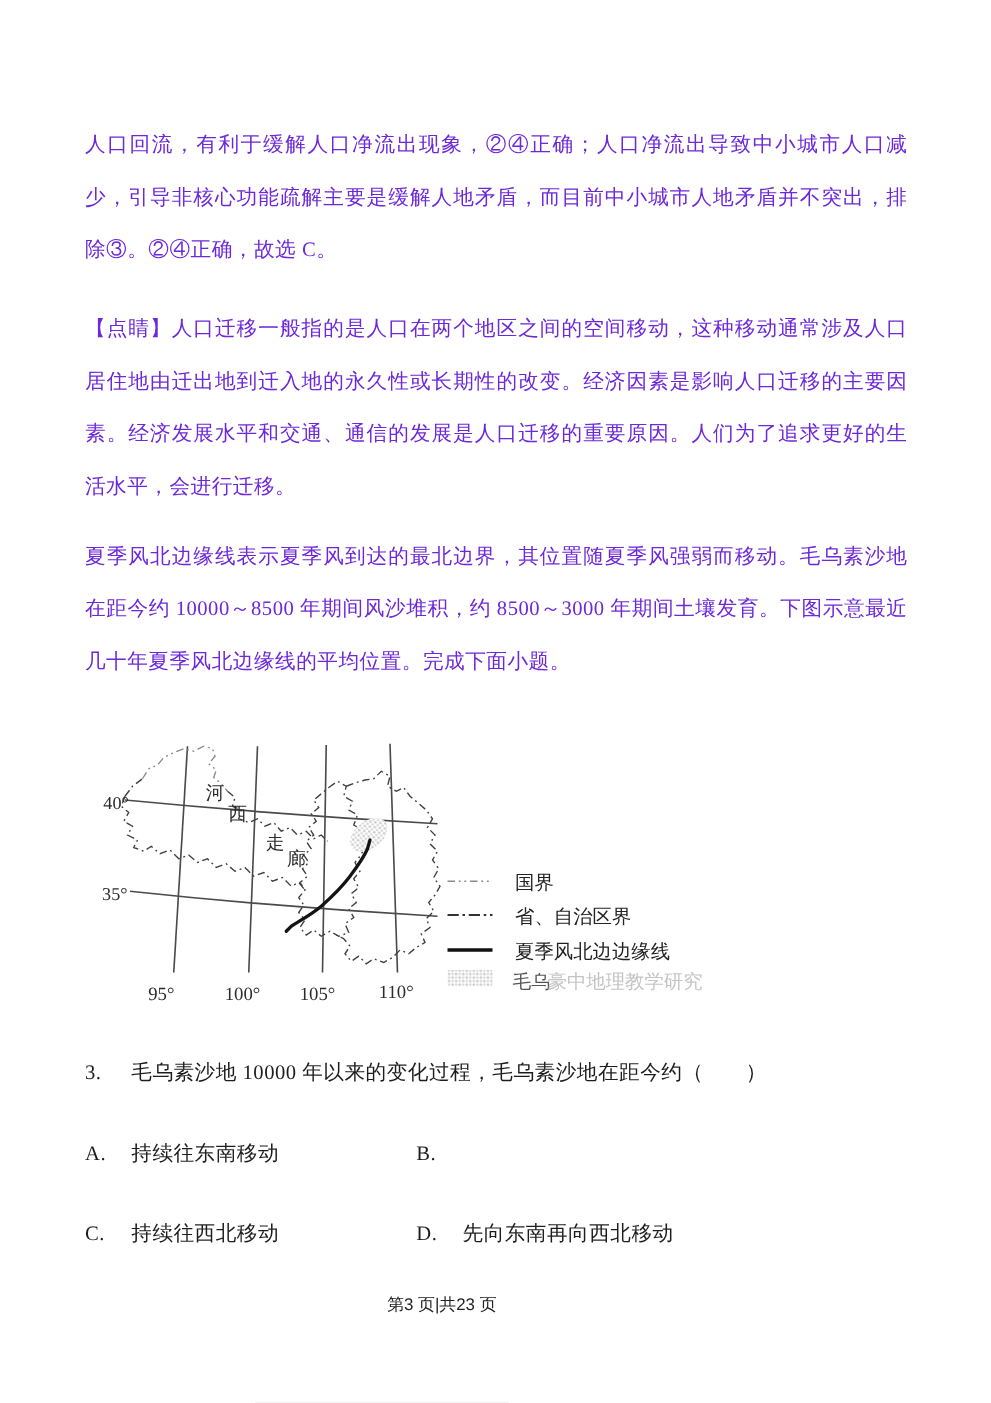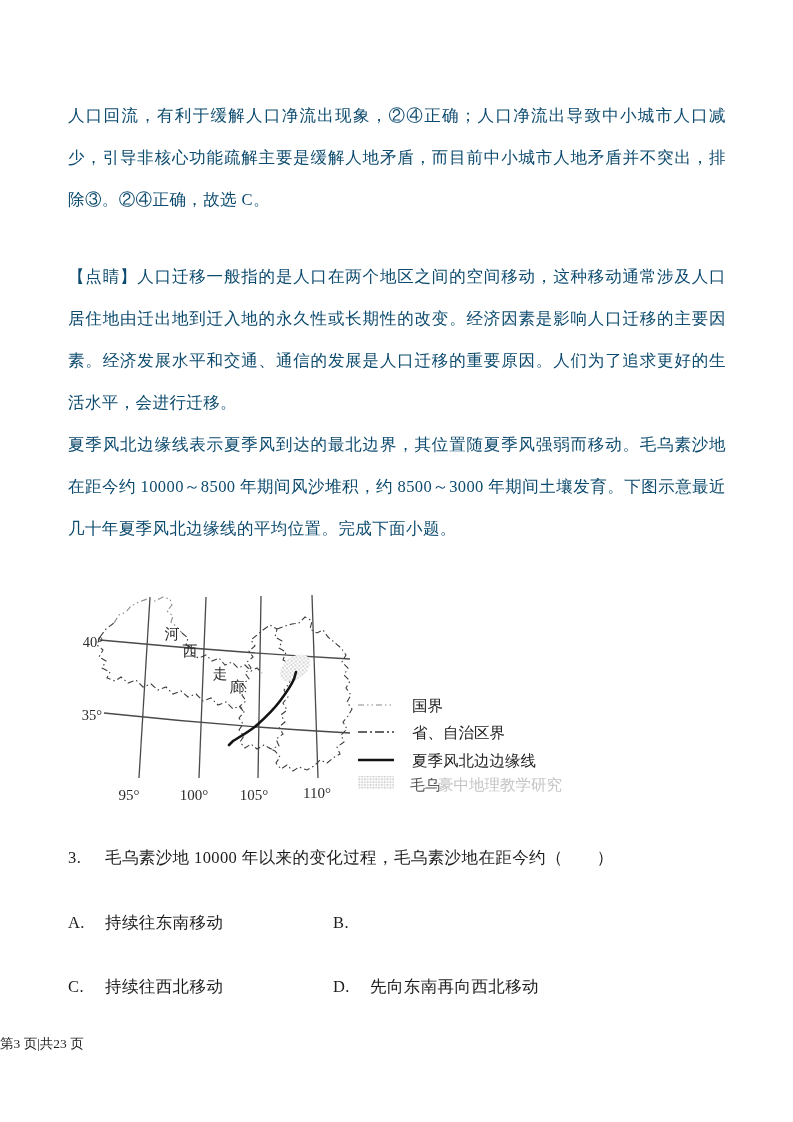--- a/index.html
+++ b/index.html
@@ -14,54 +14,54 @@
   }
   .para{
     position:absolute;
     left:68px;width:658px;
     margin:0;
     font-size:16.5px;
     line-height:42px;
     letter-spacing:0.4px;
     text-align:justify;
     text-justify:inter-ideograph;
-    color:#0c4a6e;
+    color:#6d28d9;
   }
   .map-figure{
     position:absolute;left:0;top:586px;width:793px;height:224px;margin:0;
   }
   .map-figure svg{position:absolute;left:78px;top:2px;}
   .question-line{
     position:absolute;left:68px;top:837px;width:660px;
     font-size:16.5px;line-height:42px;letter-spacing:0.4px;
     display:flex;
   }
   .qnum{display:inline-block;width:37px;flex:0 0 37px;}
   .options-row{
     position:absolute;left:68px;width:680px;
     display:grid;grid-template-columns:265px 1fr;
     font-size:16.5px;line-height:42px;letter-spacing:0.4px;
   }
   .option{display:flex;}
   .olabel{display:inline-block;width:37px;flex:0 0 37px;}
   .footer{
     position:absolute;left:0;top:1034px;width:707px;
-    text-align:left;
+    text-align:center;
     font-size:13.5px;line-height:20px;color:#222;
-    font-family:Liberation Serif, serif;
+    font-family:Liberation Sans, sans-serif;
   }
 </style>
 </head>
 <body>
 
 <div class="page">
 
   <p class="para" style="top:95px">人口回流，有利于缓解人口净流出现象，②④正确；人口净流出导致中小城市人口减少，引导非核心功能疏解主要是缓解人地矛盾，而目前中小城市人地矛盾并不突出，排除③。②④正确，故选 C。</p>
 
-  <p class="para" style="top:256px">【点睛】人口迁移一般指的是人口在两个地区之间的空间移动，这种移动通常涉及人口居住地由迁出地到迁入地的永久性或长期性的改变。经济因素是影响人口迁移的主要因素。经济发展水平和交通、通信的发展是人口迁移的重要原因。人们为了追求更好的生活水平，会进行迁移。</p>
+  <p class="para" style="top:242px">【点睛】人口迁移一般指的是人口在两个地区之间的空间移动，这种移动通常涉及人口居住地由迁出地到迁入地的永久性或长期性的改变。经济因素是影响人口迁移的主要因素。经济发展水平和交通、通信的发展是人口迁移的重要原因。人们为了追求更好的生活水平，会进行迁移。</p>
 
   <p class="para" style="top:424px">夏季风北边缘线表示夏季风到达的最北边界，其位置随夏季风强弱而移动。毛乌素沙地在距今约 10000～8500 年期间风沙堆积，约 8500～3000 年期间土壤发育。下图示意最近几十年夏季风北边缘线的平均位置。完成下面小题。</p>
 
   <figure class="map-figure">
     <svg width="512" height="218" viewBox="78 588 512 218" xmlns="http://www.w3.org/2000/svg">
       <defs>
         <pattern id="stipple" width="4" height="4" patternUnits="userSpaceOnUse" patternTransform="rotate(45)">
           <rect width="4" height="4" fill="#ffffff"></rect>
           <circle cx="1" cy="1" r="1" fill="#c9c9c9"></circle>
           <circle cx="3" cy="3" r="1" fill="#d6d6d6"></circle>

